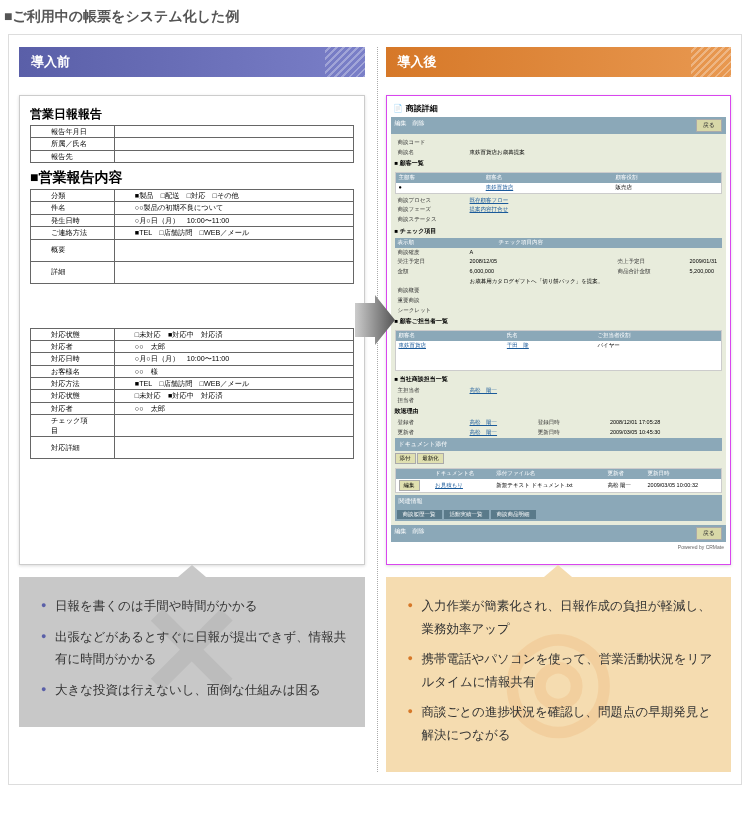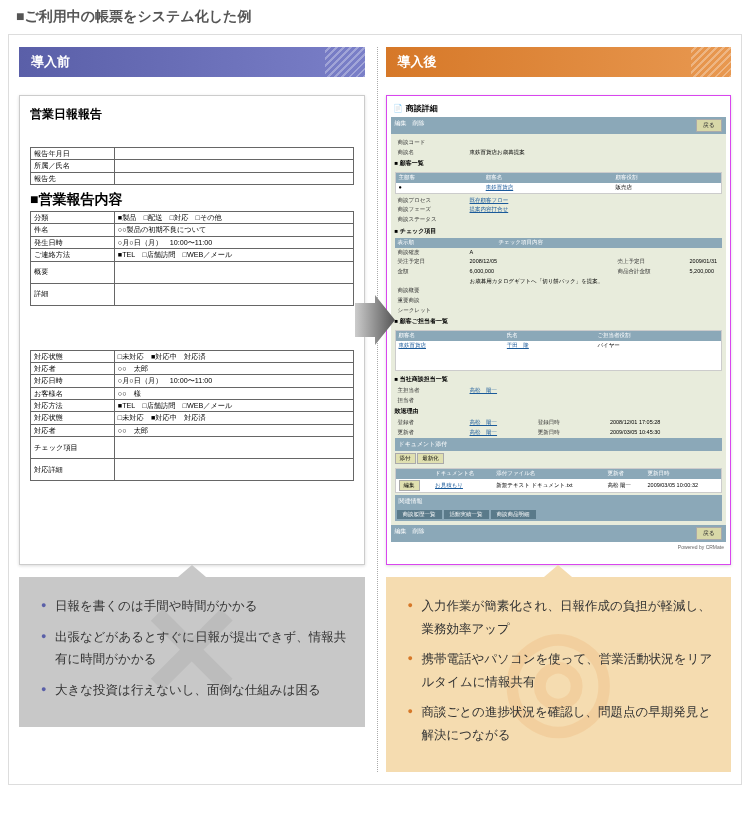--- a/index.html
+++ b/index.html
@@ -1,28 +1,28 @@
 <!DOCTYPE html>
 <html><head>
 <meta charset="utf-8">
 <style>
 * { margin: 0; padding: 0; box-sizing: border-box; }
 body { font-family: "Hiragino Sans", "Meiryo", sans-serif; background: #fff; width: 750px; }
-.page-title { font-size: 14px; color: #555; padding: 8px 16px; font-weight: bold; }
+.page-title { font-size: 14px; color: #555; padding: 8px 4px; font-weight: bold; }
 .container { display: flex; border: 1px solid #ddd; margin: 0 8px 8px; padding: 12px 10px; gap: 8px; position: relative; }
 .panel { flex: 1; }
 .panel.before { border-right: 1px dotted #aaa; padding-right: 12px; }
 .panel-header { color: #fff; padding: 6px 12px; font-size: 13px; font-weight: bold; position: relative; margin-bottom: 18px; }
 .panel-header.before-h { background: linear-gradient(to right, #5a5fa8, #7a7fc8); }
 .panel-header.after-h { background: linear-gradient(to right, #d67828, #e89850); }
 .panel-header::after { content: ""; position: absolute; right: 0; top: 0; bottom: 0; width: 40px; background: repeating-linear-gradient(-45deg, rgba(255,255,255,0.3) 0 2px, transparent 2px 5px); }
 .doc { border: 1px solid #ccc; background: #fff; padding: 10px; font-size: 8px; min-height: 470px; box-shadow: 0 1px 3px rgba(0,0,0,0.15); }
-.doc-title { font-size: 12px; font-weight: bold; margin-bottom: 24px; }
+.doc-title { font-size: 12px; font-weight: bold; margin-bottom: 2px; }
 .doc table { width: 100%; border-collapse: collapse; margin-bottom: 4px; }
-.doc td { border: 1px solid #666; padding: 1px 3px; font-size: 7.2px; line-height: 1.3; }
+.doc td { border: 1px solid #666; padding: 1px 20px; font-size: 7.2px; line-height: 1.3; }
 .doc td.lbl { width: 26%; background: #fff; }
 .sec-h { font-size: 14px; font-weight: bold; padding: 2px 0; }
 .spacer { height: 40px; }
 
 .app { border: 1px solid #d946ef; background: #fff; font-size: 6px; min-height: 470px; box-shadow: 0 1px 3px rgba(0,0,0,0.15); padding: 4px; }
 .app-title { font-size: 8px; padding: 3px; font-weight: bold; }
 .app-bar { background: #8ba8b8; padding: 2px 4px; display: flex; gap: 6px; color: #fff; font-size: 6px; }
 .app-bar .rbtn { margin-left: auto; background: #d8d8a8; color: #333; padding: 1px 6px; border: 1px solid #aaa; font-size: 6px; }
 .app-body { background: #e8ecdc; padding: 4px; }
 .app-body table { width: 100%; border-collapse: collapse; font-size: 5.5px; }

